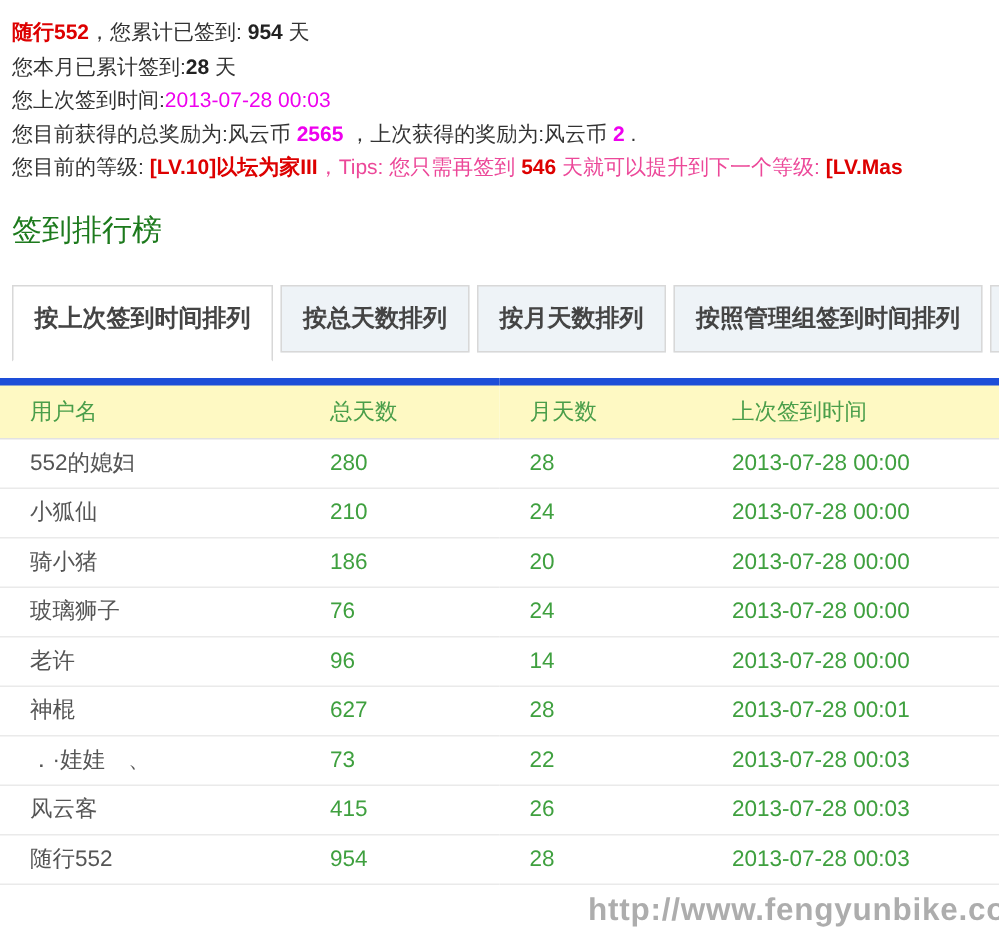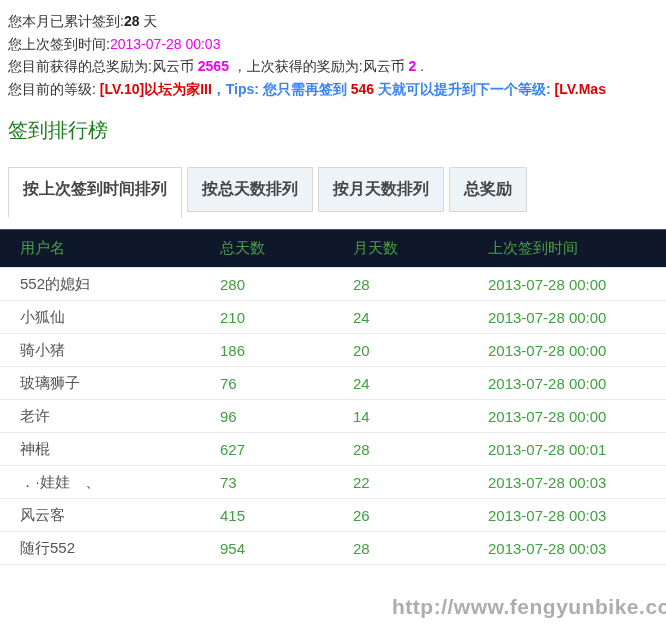--- a/index.html
+++ b/index.html
@@ -7,69 +7,73 @@
     font-family:"Liberation Sans","DejaVu Sans",sans-serif; }
   #page { position:relative; width:666px; height:625px; }
 
   
   .userinfo { padding:10px 0 0 8px; font-size:14px; line-height:22.5px; color:#333; white-space:nowrap; }
   .userinfo .ln { white-space:nowrap; }
   .red  { color:#dd0000; font-weight:bold; }
   .blk-b{ color:#222; font-weight:bold; }
   .mag  { color:#ee00ee; }
   .mag-b{ color:#ee00ee; font-weight:bold; }
-  .grn-b{ color:#3b82f6; font-weight:bold; }
+  .grn-b{ color:#ec4899; font-weight:normal; }
 
   
   .section-title { margin:17px 0 0 8px; font-size:20px; font-weight:normal; color:#1d7a1d; }
 
   
   .tabbar { display:flex; align-items:flex-start; gap:5px; margin:23px 0 0 8px; }
   .tab { padding:11px 14px; font-size:16px; font-weight:bold; color:#444;
     background:#eef3f7; border:1px solid #d8d8d8; cursor:pointer; white-space:nowrap; }
   .tab.active { background:#fff; border-bottom-color:#fff; padding-bottom:17px; }
 
   
   table { width:666px; border-collapse:collapse; margin-top:11px; font-size:15px; table-layout:fixed; }
   col.c1{width:200px;} col.c2{width:133px;} col.c3{width:135px;} col.c4{width:auto;}
-  thead td { background:#0f172a; color:#4a9e4a; height:38px; padding-left:20px;
-    border-top:1px solid #1d4ed8; border-bottom:1px solid #e2e2e2; }
+  thead td { background:#fef9c3; color:#4a9e4a; height:38px; padding-left:20px;
+    border-top:5px solid #1d4ed8; border-bottom:1px solid #e2e2e2; }
   tbody td { height:33px; padding-left:20px; border-bottom:1px solid #eaeaea; color:#3fa03f; }
   tbody td.user { color:#555; }
 
   
   .watermark { position:absolute; left:392px; top:595px; font-size:21px; font-weight:bold;
     color:rgba(150,150,150,0.78); letter-spacing:0.5px; white-space:nowrap; z-index:5; }
 </style>
 </head>
 <body>
 
 <div id="page">
 
   <div class="userinfo">
+    <div class="ln">
+      <span class="red">随行552</span><span>，您累计已签到: </span><span class="blk-b">954</span><span> 天</span>
+    </div>
     <div class="ln">
       <span>您本月已累计签到:</span><span class="blk-b">28</span><span> 天</span>
     </div>
     <div class="ln">
       <span>您上次签到时间:</span><span class="mag">2013-07-28 00:03</span>
     </div>
     <div class="ln">
       <span>您目前获得的总奖励为:风云币 </span><span class="mag-b">2565</span><span> ，上次获得的奖励为:风云币 </span><span class="mag-b">2</span><span> .</span>
     </div>
     <div class="ln">
       <span>您目前的等级: </span><span class="red">[LV.10]以坛为家III</span><span class="grn-b">，Tips: 您只需再签到 </span><span class="red">546</span><span class="grn-b"> 天就可以提升到下一个等级: </span><span class="red">[LV.Mas</span>
     </div>
   </div>
 
   <h2 class="section-title">签到排行榜</h2>
 
   <div class="tabbar">
       <div class="tab active">按上次签到时间排列</div>
       <div class="tab">按总天数排列</div>
       <div class="tab">按月天数排列</div>
+      <div class="tab">按照管理组签到时间排列</div>
       <div class="tab">总奖励</div>
     </div>
 
   <table>
     <colgroup>
         <col class="c1">
         <col class="c2">
         <col class="c3">
         <col class="c4">
       </colgroup>

